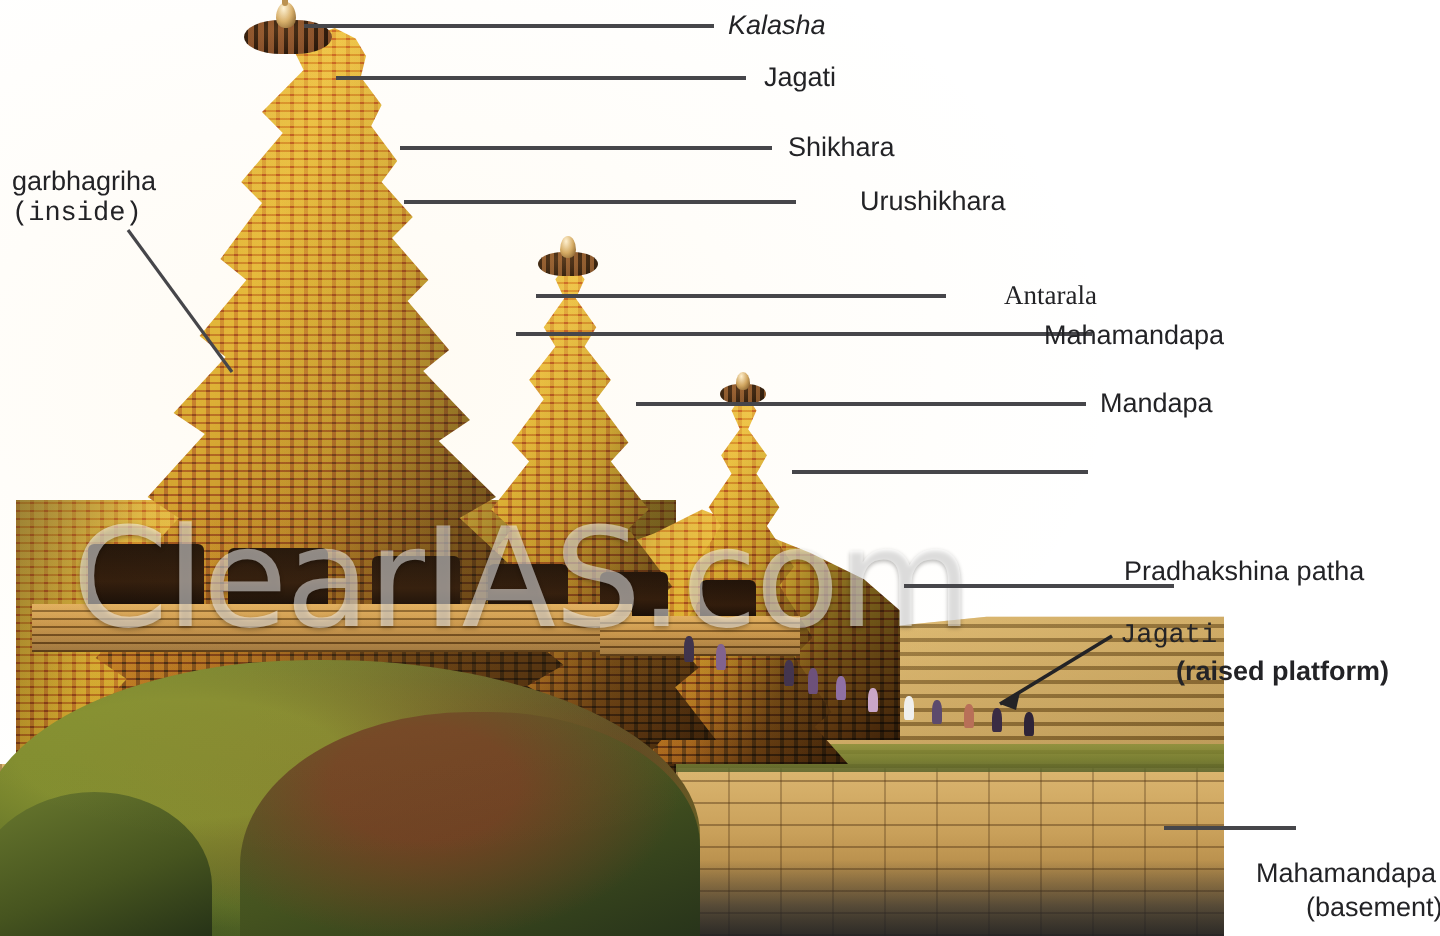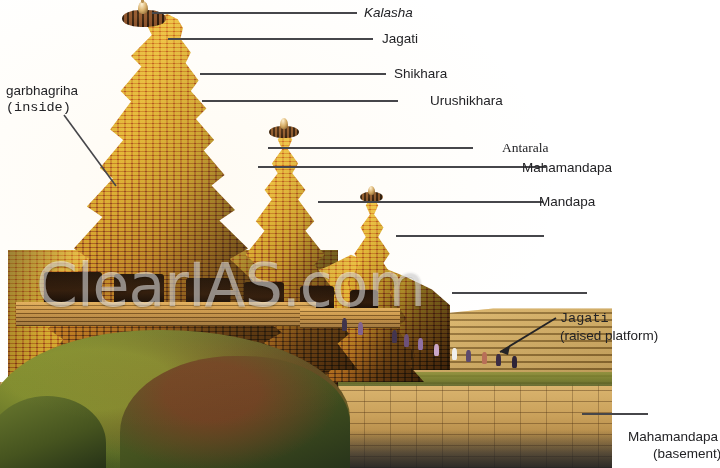--- a/index.html
+++ b/index.html
@@ -219,21 +219,21 @@
     left:0;top:0;width:612px;height:468px;
     background:
       radial-gradient(ellipse at 30% 40%, rgba(255,214,130,.10) 0%, rgba(0,0,0,0) 62%);
     pointer-events:none;
   }
 
   
   #watermark{
     position:absolute;
     left:36px; top:250px;
-    font-size:60px;
+    font-size:69px;
     letter-spacing:-1px;
     font-family:"DejaVu Sans", sans-serif;
     color:rgba(255,255,255,.50);
     text-shadow:0 1px 2px rgba(0,0,0,.28);
     white-space:nowrap;
     pointer-events:none;
     user-select:none;
   }
 
   
@@ -332,35 +332,36 @@
     <div class="leader" style="left:202px; top:100px; width:196px;"></div>
     <div class="lbl" style="left:406px; top:93px;margin-left:24px;">Urushikhara</div>
 
     <div class="leader" style="left:268px; top:147px; width:205px;"></div>
     <div class="lbl" style="left:502px; top:140px;font-family:Liberation Serif, serif;">Antarala</div>
 
     <div class="leader" style="left:258px; top:166px; width:288px;"></div>
     <div class="lbl" style="left:522px; top:160px;">Mahamandapa</div>
 
     <div class="leader" style="left:318px; top:201px; width:225px;"></div>
-    <div class="lbl" style="left:539px; top:194px;">Mandapa</div>
+    <div class="lbl" style="left:550px; top:194px;">Mandapa</div>
 
     <div class="leader" style="left:396px; top:235px; width:148px;"></div>
 
     <div class="leader" style="left:452px; top:292px; width:135px;"></div>
+    <div class="lbl" style="left:562px; top:278px;">Pradhakshina patha</div>
 
     <svg style="position:absolute;left:0;top:0;width:720px;height:468px;overflow:visible;">
       <line x1="64" y1="115" x2="116" y2="186" stroke="#46464a" stroke-width="1.6"></line>
       <line x1="556" y1="318" x2="500" y2="352" stroke="#232326" stroke-width="1.8"></line>
       <polygon points="500,352 510,346 508,355" fill="#232326"></polygon>
     </svg>
 
     <div class="lbl two-line" style="left:6px; top:82px;">garbhagriha</div>
     <div class="lbl two-line" style="left:6px; top:99px;font-family:Liberation Mono, monospace;">(inside)</div>
 
     <div class="lbl two-line" style="left:560px; top:310px;font-family:Liberation Mono, monospace;">Jagati</div>
-    <div class="lbl two-line" style="left:560px; top:327px;">(raised platform)</div>
+    <div class="lbl two-line" style="left:588px; top:327px;font-weight:bold;">(raised platform)</div>
 
     <div class="leader" style="left:582px; top:413px; width:66px;"></div>
     <div class="lbl two-line" style="left:628px; top:428px;">Mahamandapa</div>
     <div class="lbl two-line" style="left:653px; top:445px;">(basement)</div>
   </div>
 </div>
 
 </body></html>

